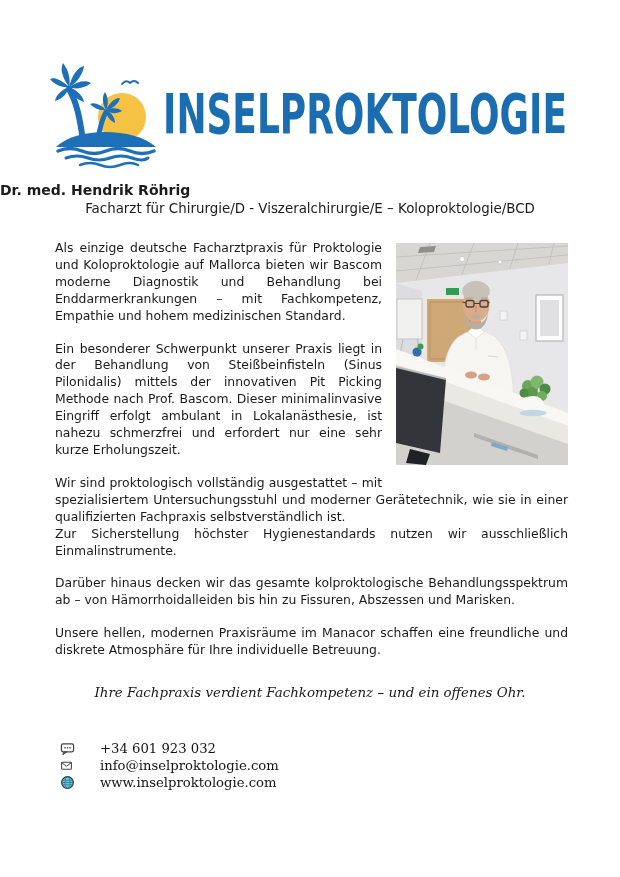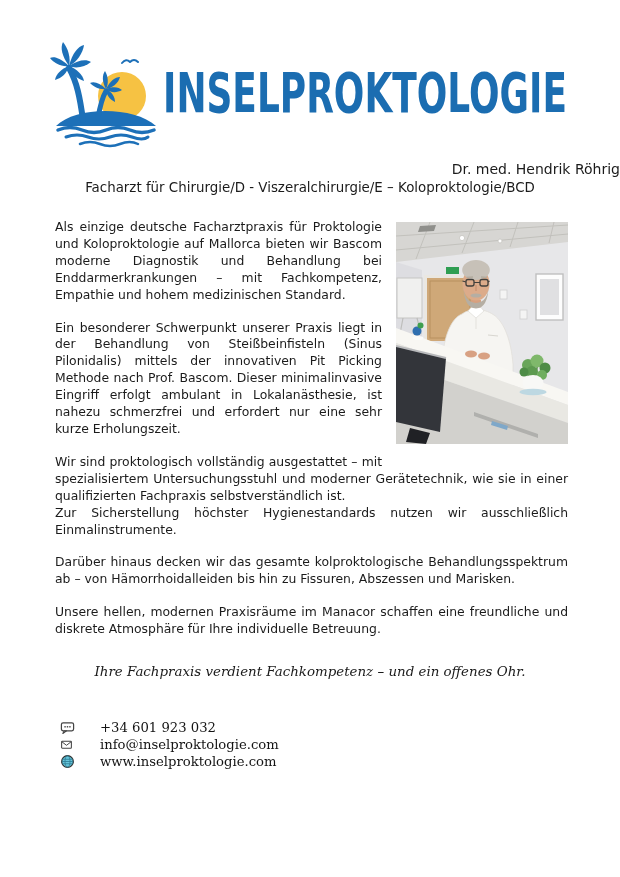--- a/index.html
+++ b/index.html
@@ -6,30 +6,30 @@
   .page {
     position:relative;
     width:620px; height:877px;
     background:#ffffff;
     overflow:hidden;
     font-family:"DejaVu Sans","Liberation Sans",sans-serif;
     color:#1b1b1b;
   }
   .header-row {
     display:flex; justify-content:center; align-items:center;
-    padding-top:36px; 
+    padding-top:57px; 
   }
   .logo-graphic { width:112px; height:112px; flex:0 0 auto; }
   .brand-svg { width:408px; height:64px; flex:0 0 auto; }
   .headline {
     text-align:center; font-size:19.5px; color:#141414;
     margin-top:16px; letter-spacing:0.2px;
   }
   .doctor-name {
-    text-align:right; font-size:14px; font-weight:normal; margin-top:13px;
+    text-align:left; font-size:14px; font-weight:bold; margin-top:13px;
   }
   .doctor-title {
     text-align:center; font-size:13.4px; margin-top:3px;
   }
   .content {
     margin:24px 52px 0 55px;
     font-size:12.4px; line-height:16.9px;
     text-align:justify;
   }
   .content p { margin:0 0 16px 0; white-space:pre-line; }

